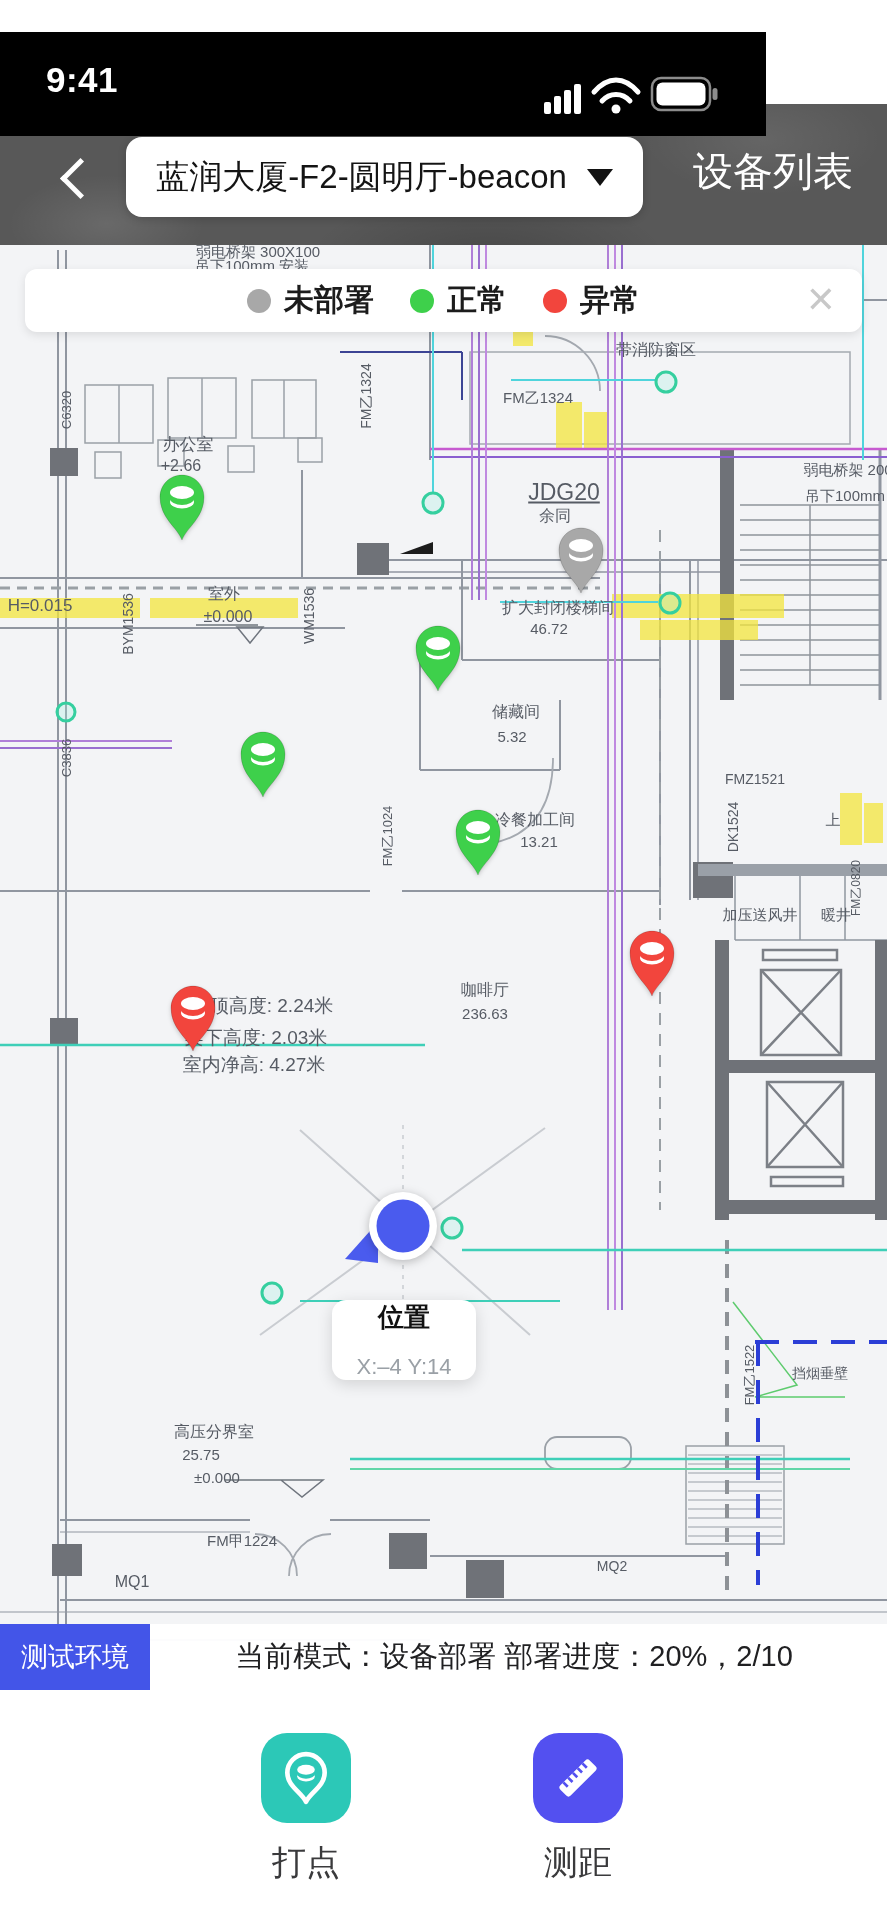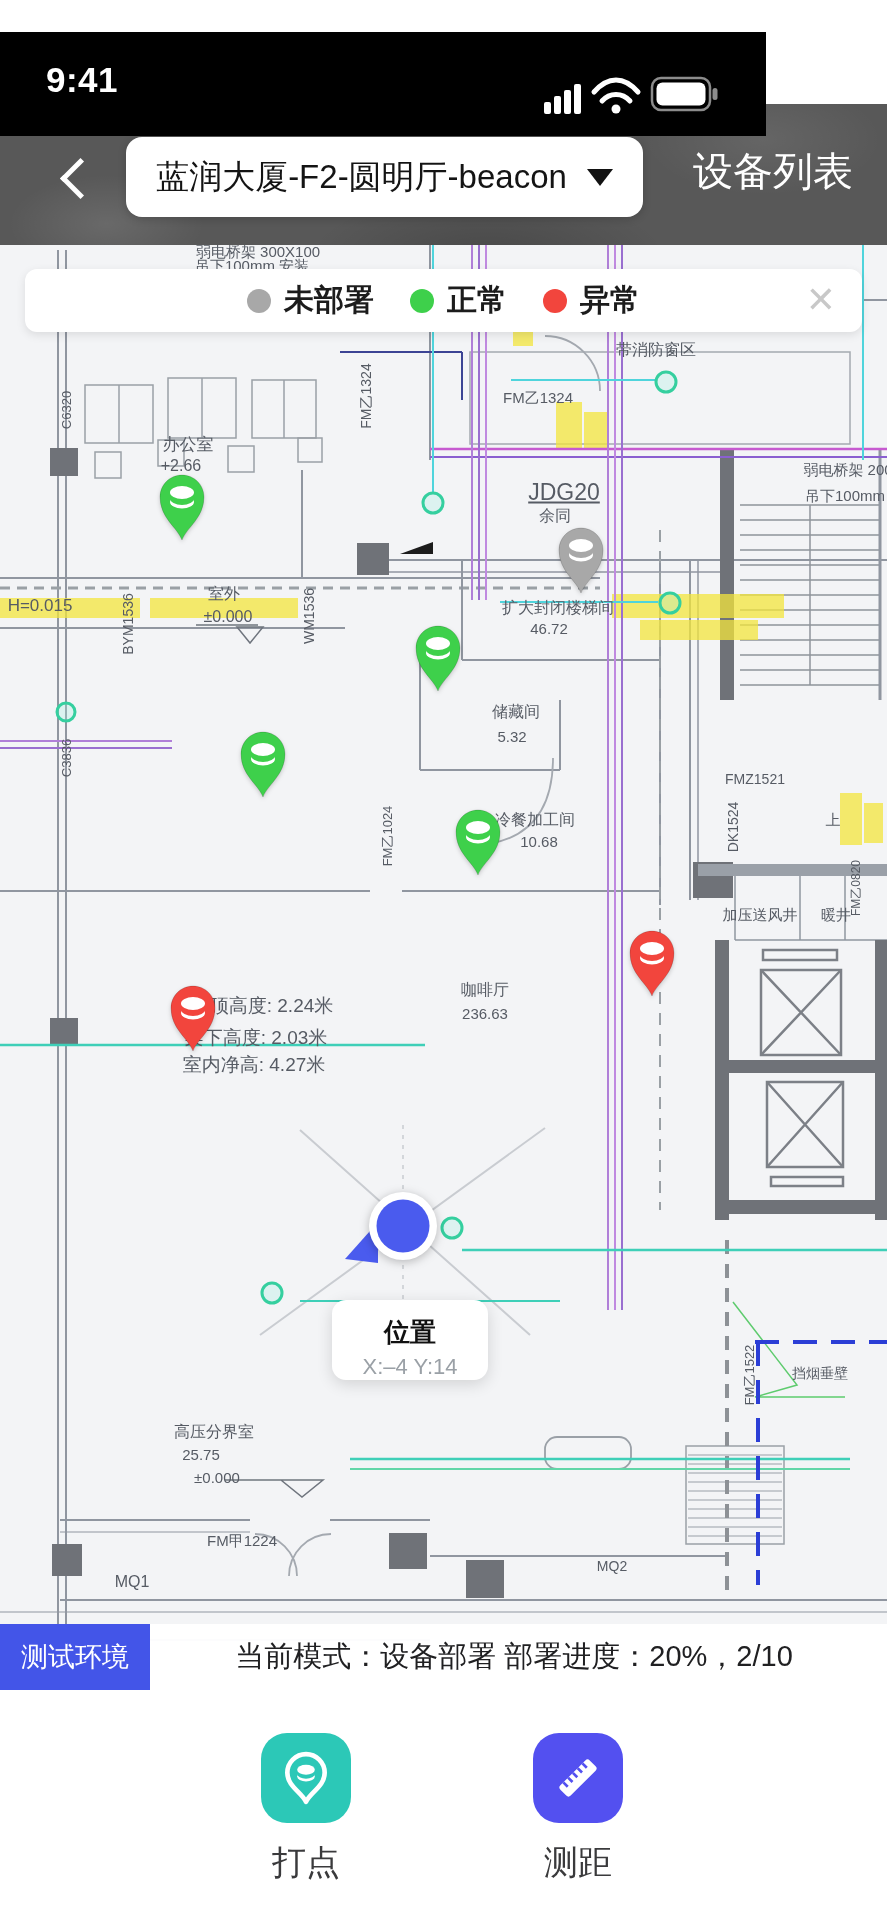--- a/index.html
+++ b/index.html
@@ -28,23 +28,23 @@
   
   .map{position:absolute;inset:0;z-index:1;}
   .plan{position:absolute;left:0;top:0;z-index:1;}
   .plan-labels{position:absolute;inset:0;z-index:2;pointer-events:none;}
   .plabel{position:absolute;transform:translate(-50%,-50%);color:#565b64;white-space:nowrap;}
   .plabel.rot{transform:translate(-50%,-50%) rotate(-90deg);}
   .pins{position:absolute;inset:0;z-index:4;}
   .pin{position:absolute;width:50px;height:70px;filter:drop-shadow(0 2px 2px rgba(0,0,0,.18));}
 
   .locmark{position:absolute;width:140px;height:140px;z-index:5;}
-  .tooltip{position:absolute;left:332px;top:1300px;width:156px;height:80px;background:#fff;border-radius:14px;
+  .tooltip{position:absolute;left:332px;top:1300px;width:144px;height:80px;background:#fff;border-radius:14px;
            z-index:6;box-shadow:0 4px 16px rgba(0,0,0,.14);display:flex;flex-direction:column;
-           align-items:center;justify-content:flex-end;gap:4px;}
+           align-items:center;justify-content:space-between;gap:4px;}
   .tooltip .tt{font-size:26px;font-weight:700;color:#111;}
   .tooltip .tc{font-size:22px;color:#9aa0a6;}
 
   
   .legend{position:absolute;left:25px;top:269px;width:837px;height:63px;background:#fff;border-radius:12px;
           z-index:10;display:flex;align-items:center;justify-content:center;gap:36px;
           box-shadow:0 3px 10px rgba(0,0,0,.10);}
   .litem{display:flex;align-items:center;gap:13px;font-size:30px;color:#1c1c1c;}
   .dot{width:24px;height:24px;border-radius:50%;display:inline-block;}
   .lclose{position:absolute;right:26px;top:10px;font-size:36px;color:#c8c8c8;cursor:pointer;
@@ -237,21 +237,21 @@
         <span class="plabel" style="left: 40px; top: 606px; font-size: 17px; text-align: right;">H=0.015</span>
         <span class="plabel rot" style="left: 128px; top: 624px; font-size: 14px;">BYM1536</span>
         <span class="plabel rot" style="left: 309px; top: 616px; font-size: 14px;">WM1536</span>
         <span class="plabel" style="left: 558px; top: 608px; font-size: 16px;">扩大封闭楼梯间</span>
         <span class="plabel" style="left: 549px; top: 628px; font-size: 15px;">46.72</span>
         <span class="plabel" style="left: 516px; top: 712px; font-size: 16px;">储藏间</span>
         <span class="plabel" style="left: 512px; top: 736px; font-size: 15px;">5.32</span>
         <span class="plabel rot" style="left: 66px; top: 758px; font-size: 13px;">C3836</span>
         <span class="plabel" style="left: 755px; top: 779px; font-size: 14px;">FMZ1521</span>
         <span class="plabel" style="left: 535px; top: 820px; font-size: 16px;">冷餐加工间</span>
-        <span class="plabel" style="left: 539px; top: 841px; font-size: 15px;">10.68</span>
+        <span class="plabel" style="left: 539px; top: 841px; font-size: 15px;">13.21</span>
         <span class="plabel rot" style="left: 733px; top: 827px; font-size: 14px;">DK1524</span>
         <span class="plabel rot" style="left: 388px; top: 836px; font-size: 13px;">FM乙1024</span>
         <span class="plabel" style="left: 833px; top: 820px; font-size: 15px;">上</span>
         <span class="plabel" style="left: 760px; top: 915px; font-size: 15px;">加压送风井</span>
         <span class="plabel" style="left: 824px; top: 915px; font-size: 15px; padding-left: 24px;">暖井</span>
         <span class="plabel rot" style="left: 856px; top: 888px; font-size: 12px;">FM乙0820</span>
         <span class="plabel" style="left: 485px; top: 990px; font-size: 16px;">咖啡厅</span>
         <span class="plabel" style="left: 485px; top: 1013px; font-size: 15px;">236.63</span>
         <span class="plabel" style="left: 262px; top: 1006px; font-size: 19px;">吊顶高度: 2.24米</span>
         <span class="plabel" style="left: 256px; top: 1038px; font-size: 19px;">梁下高度: 2.03米</span>

